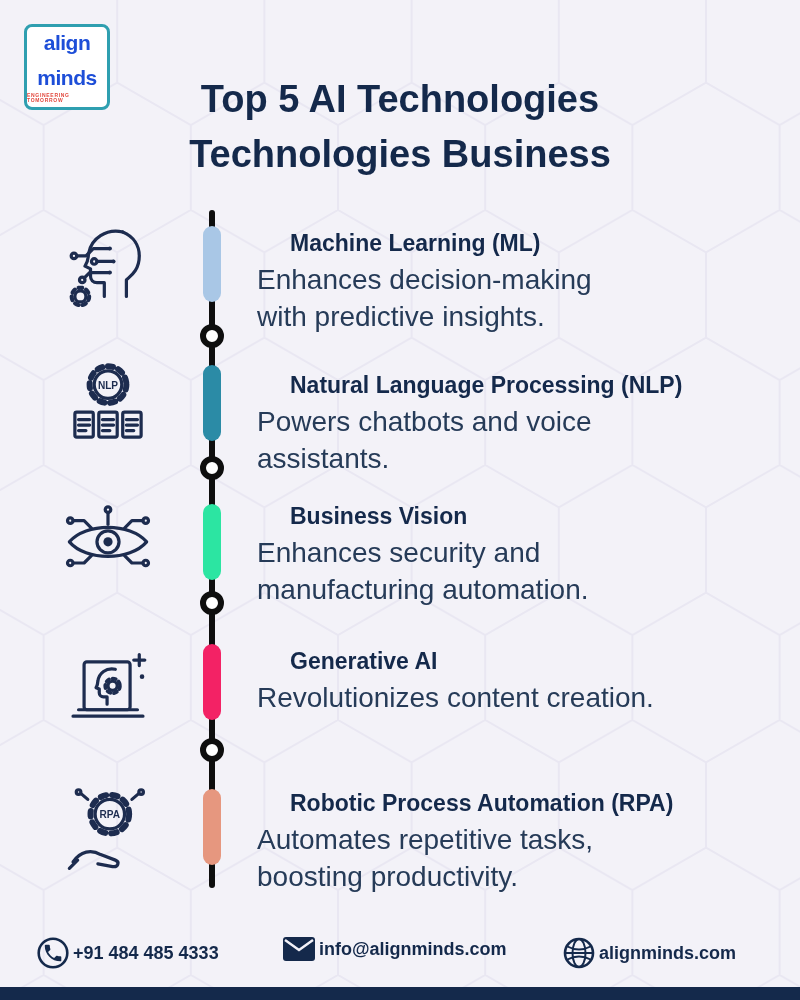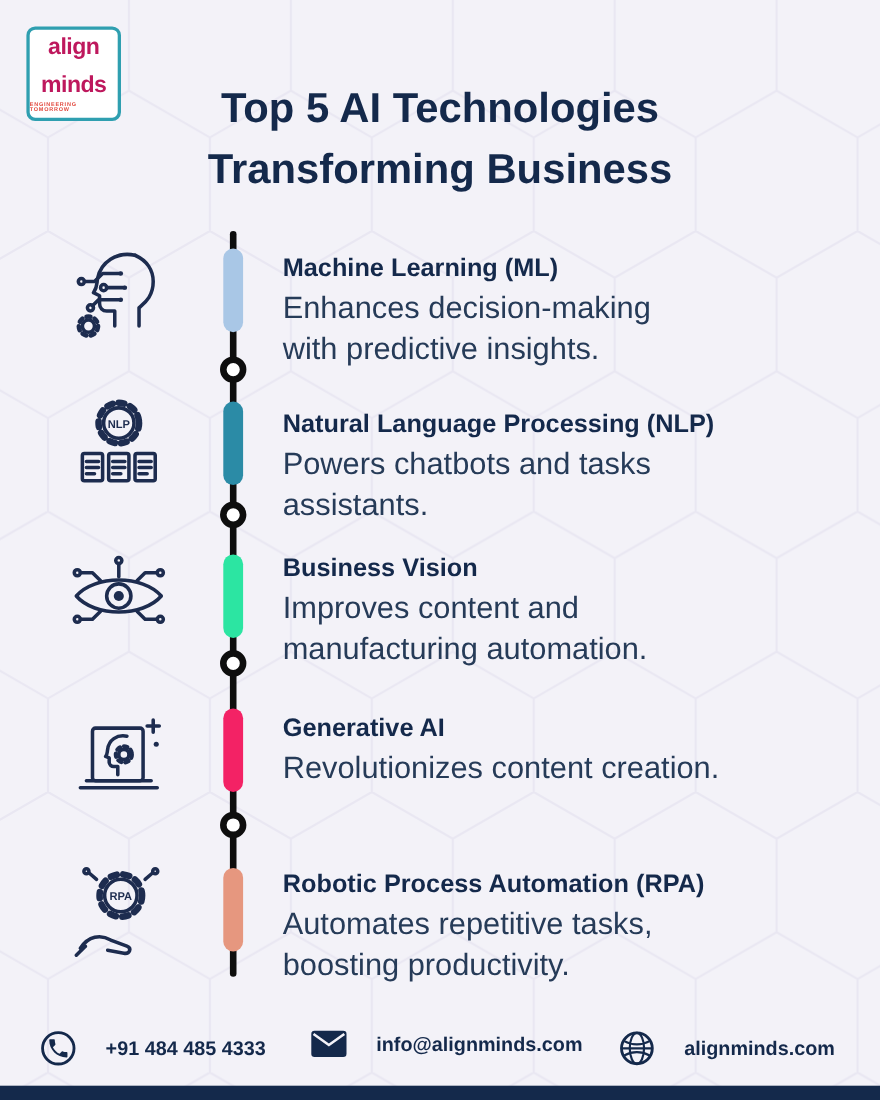--- a/index.html
+++ b/index.html
@@ -2,33 +2,33 @@
 <html><head>
 <meta charset="utf-8">
 <style>
   html,body{margin:0;padding:0;background:#dddde3;}
   .page{position:relative;width:800px;height:1000px;margin:0 auto;background:#f3f2f8;overflow:hidden;
         font-family:"Liberation Sans",sans-serif;color:#14294b;}
   .hexbg{position:absolute;left:0;top:0;z-index:0;}
   .logo{position:absolute;left:24px;top:24px;width:80px;height:80px;background:#ffffff;
         border:3px solid #2f9fb0;border-radius:8px;display:flex;flex-direction:column;
         align-items:center;justify-content:center;line-height:1;z-index:2;}
-  .logo-align,.logo-minds{font-weight:700;font-size:21px;letter-spacing:-0.5px;color:#be185d;}
+  .logo-align,.logo-minds{font-weight:700;font-size:21px;letter-spacing:-0.5px;color:#1d4ed8;}
   .logo-minds{margin-top:14px;}
   .logo-tagline{font-size:5px;color:#e2483d;letter-spacing:0.7px;margin-top:5px;font-weight:700;}
   .title{position:absolute;left:0;right:0;top:56px;margin:16px;text-align:center;
          font-size:38px;font-weight:800;line-height:1.45;color:#14294b;z-index:2;}
   .tl-line{position:absolute;left:209px;top:210px;width:6px;height:678px;background:#0e0e0e;border-radius:3px;z-index:1;}
   .capsule{position:absolute;left:203px;width:18px;height:76px;border-radius:9px;z-index:2;}
   .tl-dot{position:absolute;left:200px;width:12px;height:12px;border:6px solid #0e0e0e;background:#ffffff;border-radius:50%;z-index:2;}
   .icon{position:absolute;left:62px;width:92px;height:92px;z-index:2;}
   .item-text{position:absolute;left:257px;z-index:2;}
-  .item-heading{font-size:23px;font-weight:700;white-space:nowrap;margin-bottom:5px;color:#14294b;}
+  .item-heading{font-size:23px;font-weight:700;white-space:nowrap;margin-bottom:5px;color:#14294b;margin-left:33px;}
   .item-desc{font-size:28px;color:#263b58;line-height:1.32;}
-  .fgroup{position:absolute;top:936px;display:flex;align-items:center;gap:26px;
+  .fgroup{position:absolute;top:936px;display:flex;align-items:center;gap:3px;
           font-size:18px;font-weight:700;color:#14294b;z-index:2;}
   .bottombar{position:absolute;left:0;right:0;bottom:0;height:13px;background:#14294b;z-index:2;}
 </style>
 </head>
 <body>
 
 <div class="page">
 
   <svg class="hexbg" width="800" height="1000" viewBox="0 0 800 1000">
     <defs>
@@ -41,21 +41,21 @@
   </svg>
 
   <div class="logo">
     <div class="logo-align">align</div>
     <div class="logo-minds">minds</div>
     <div class="logo-tagline">ENGINEERING TOMORROW</div>
   </div>
 
   <h1 class="title">
     <span>Top 5 AI Technologies</span><br>
-    <span>Transforming Business</span>
+    <span>Technologies Business</span>
   </h1>
 
   <div class="tl-line"></div>
   <div class="capsule" style="top: 226px; background: rgb(169, 199, 230);"></div>
   <div class="capsule" style="top: 365px; background: rgb(43, 139, 166);"></div>
   <div class="capsule" style="top: 504px; background: rgb(44, 229, 162);"></div>
   <div class="capsule" style="top: 644px; background: rgb(243, 34, 101);"></div>
   <div class="capsule" style="top: 789px; background: rgb(230, 151, 127);"></div>
   <div class="tl-dot" style="top:324px"></div>
   <div class="tl-dot" style="top:456px"></div>
@@ -137,25 +137,25 @@
       <path d="M8 95 l9 -9"></path>
     </g>
   </svg>
 
   <div class="item-text" style="top:230px;width:390px">
     <div class="item-heading">Machine Learning (ML)</div>
     <div class="item-desc">Enhances decision-making with predictive insights.</div>
   </div>
   <div class="item-text" style="top:372px;width:470px">
     <div class="item-heading">Natural Language Processing (NLP)</div>
-    <div class="item-desc">Powers chatbots and tasks assistants.</div>
+    <div class="item-desc">Powers chatbots and voice assistants.</div>
   </div>
   <div class="item-text" style="top:503px;width:440px">
     <div class="item-heading">Business Vision</div>
-    <div class="item-desc">Improves content and manufacturing automation.</div>
+    <div class="item-desc">Enhances security and manufacturing automation.</div>
   </div>
   <div class="item-text" style="top:790px;width:420px">
     <div class="item-heading">Robotic Process Automation (RPA)</div>
     <div class="item-desc">Automates repetitive tasks, boosting productivity.</div>
   </div>
   <div class="item-text" style="top:648px;width:440px">
     <div class="item-heading">Generative AI</div>
     <div class="item-desc">Revolutionizes content creation.</div>
   </div>
 

